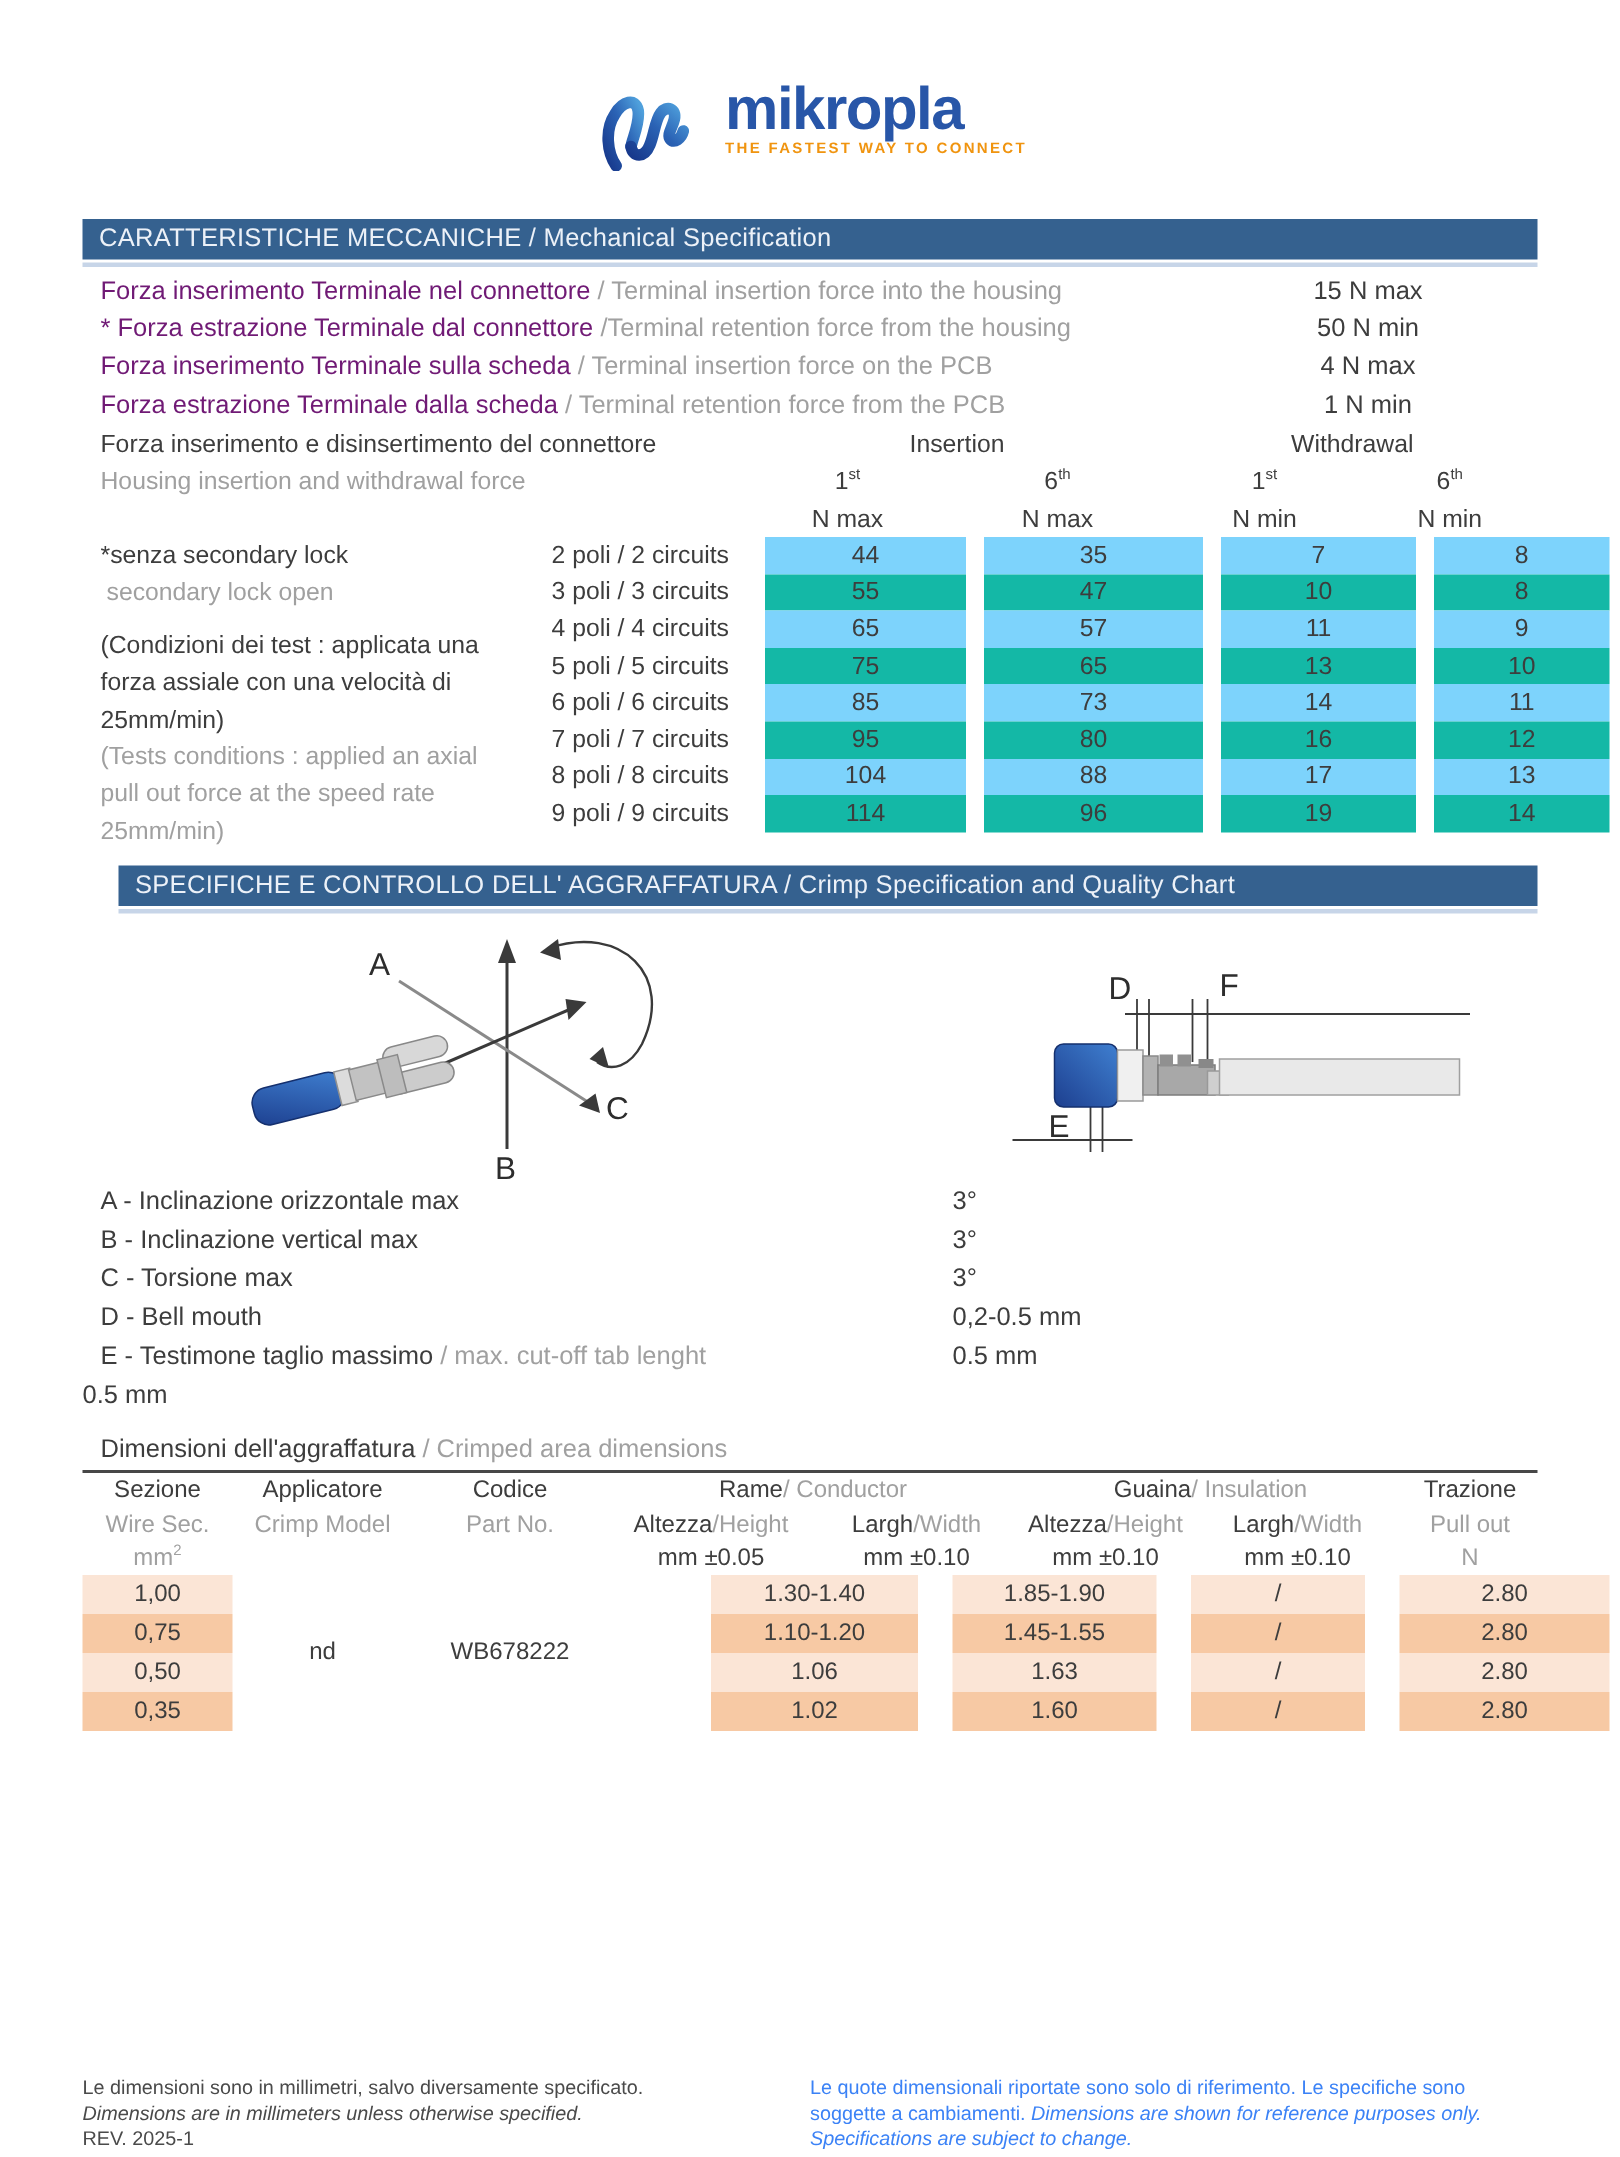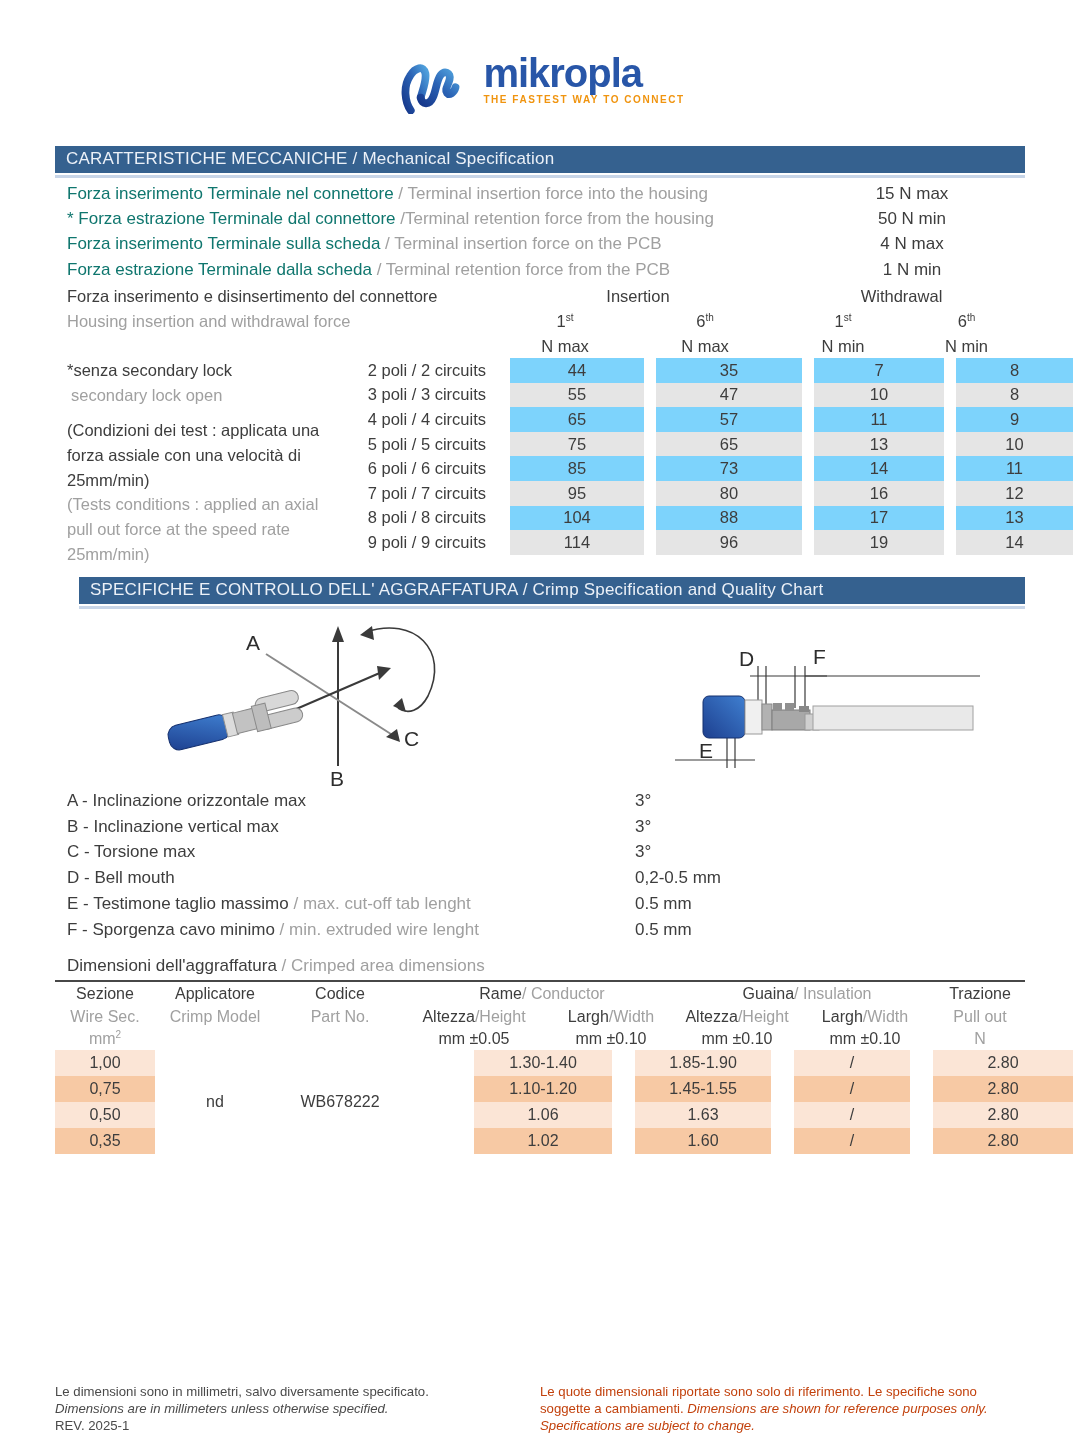--- a/index.html
+++ b/index.html
@@ -3,21 +3,21 @@
 <meta charset="utf-8">
 <style>
   * { margin:0; padding:0; box-sizing:border-box; }
   html,body { background:#ffffff; }
   body {
     width:1080px; height:1438px; position:relative;
     font-family:"Liberation Sans", sans-serif;
     color:#3d3d3d; overflow:hidden;
   }
   .gray { color:#a0a0a0; }
-  .it-dark { color:#0f766e; }
+  .it-dark { color:#701a75; }
 
   
   #logo { position:absolute; top:52px; left:0; width:100%; display:flex; justify-content:center; }
   .logo-inner { display:flex; align-items:flex-start; gap:22px; }
   .logo-text { display:flex; flex-direction:column; }
   .brand { font-size:40px; font-weight:bold; color:#2856a8; letter-spacing:-1px; line-height:42px; }
   .tagline { font-size:10px; font-weight:bold; color:#f0940f; letter-spacing:1.55px; margin-top:0px; }
 
   
   .secbar { height:27px; background:#35618f; color:#ecf1f8; font-size:17px;
@@ -39,21 +39,21 @@
   .iw-h2 { height:25px; }
   .iw-h3 { height:24px; }
   .iw-row { height:24.6px;gap:12px; }
   .iw-label-cell { padding-left:12px; white-space:nowrap; }
   .iw-span-ins { grid-column:2/4; text-align:center; }
   .iw-span-wd  { grid-column:4/6; text-align:center; }
   .iw-c { text-align:center; height:100%; display:flex; align-items:center; justify-content:center; }
   sup { font-size:10px; vertical-align:super; line-height:0; }
   .row-lbl { text-align:right; padding-right:12px; white-space:nowrap; }
   .r-light .iw-c { background:#7dd3fc; }
-  .r-dark  .iw-c { background:#e5e5e5; }
+  .r-dark  .iw-c { background:#14b8a6; }
   .iw-notes1 { position:absolute; top:74px; left:12px; line-height:24.6px; white-space:nowrap; }
   .iw-notes2 { position:absolute; top:134px; left:12px; line-height:24.8px; white-space:nowrap; }
 
   
   #diagram-left  { position:absolute; top:616px; left:150px; }
   #diagram-right { position:absolute; top:636px; left:655px; }
   .diag-label { font-size:21px; fill:#2d2d2d; font-family:"Liberation Sans", sans-serif; }
 
   
   #crimp-params { position:absolute; top:788px; left:55px; width:970px; font-size:17px; }
@@ -73,21 +73,21 @@
   .span-guaina { grid-column:6/8; }
   .d-light { background:#fbe5d6; }
   .d-dark  { background:#f7c9a4; }
   .dims-body { position:relative; }
   .merged { position:absolute; display:flex; align-items:center; justify-content:center; top:0; height:104px; }
   .merged-nd   { left:100px; width:120px; }
   .merged-code { left:220px; width:130px; }
 
   
   #footer-left  { position:absolute; top:1383px; left:55px;  width:470px; font-size:13.2px; line-height:17px; color:#4a4a4a; }
-  #footer-right { position:absolute; top:1383px; left:540px; width:482px; font-size:13.2px; line-height:17px; color:#c2410c; }
+  #footer-right { position:absolute; top:1383px; left:540px; width:482px; font-size:13.2px; line-height:17px; color:#3b82f6; }
   em { font-style:italic; }
 </style>
 </head>
 <body>
 
 <div id="logo">
   <div class="logo-inner">
     <svg width="66" height="62" viewBox="0 0 72 72">
       <defs>
         <linearGradient id="mug" x1="0" y1="1" x2="1" y2="0">
@@ -311,21 +311,20 @@
   </div>
   <div class="param-row">
     <div class="param-label"><span>D - Bell mouth</span><span class="gray"></span></div>
     <div class="param-value">0,2-0.5 mm</div>
   </div>
   <div class="param-row">
     <div class="param-label"><span>E - Testimone taglio massimo</span><span class="gray"> / max. cut-off tab lenght</span></div>
     <div class="param-value">0.5 mm</div>
   </div>
   <div class="param-row">
-    <div class="param-label"><span>F - Sporgenza cavo minimo</span><span class="gray"> / min. extruded wire lenght</span></div>
     <div class="param-value">0.5 mm</div>
   </div>
 </div>
 
 <div id="dims">
   <div class="dims-title"><span>Dimensioni dell'aggraffatura</span><span class="gray"> / Crimped area dimensions</span></div>
   <div class="dims-rule"></div>
 
   <div class="dims-grid d-h1">
     <div class="d-c">Sezione</div>

